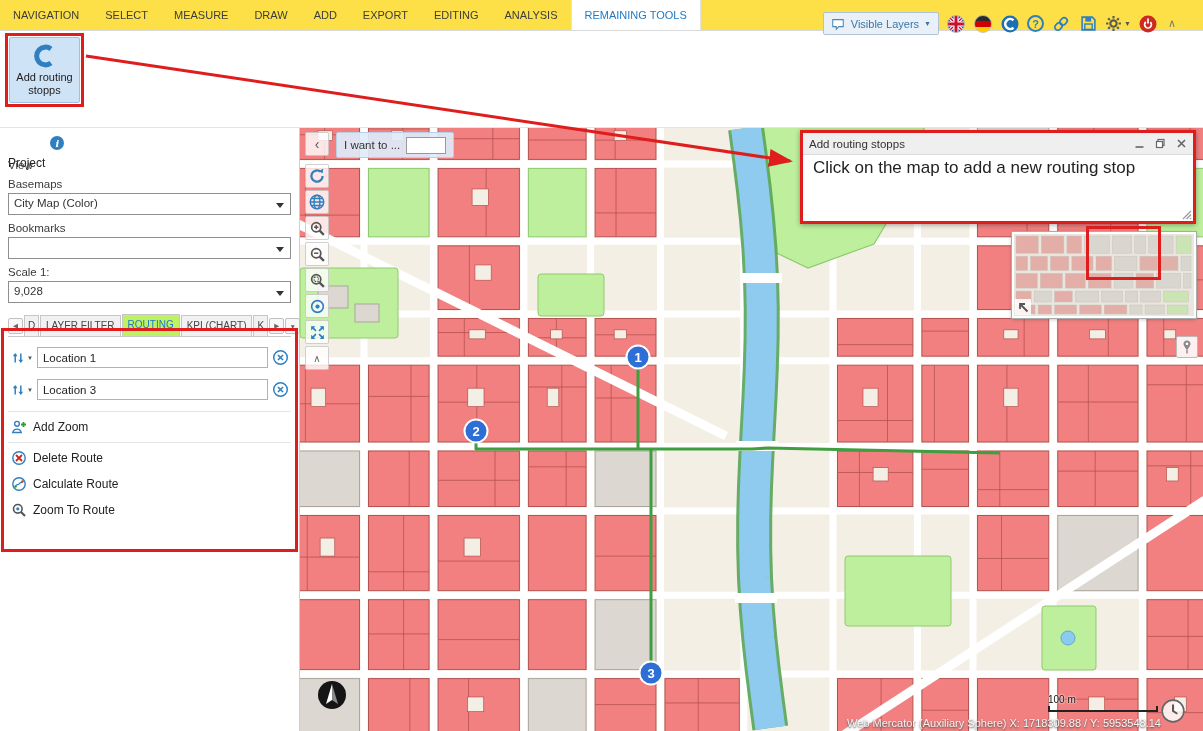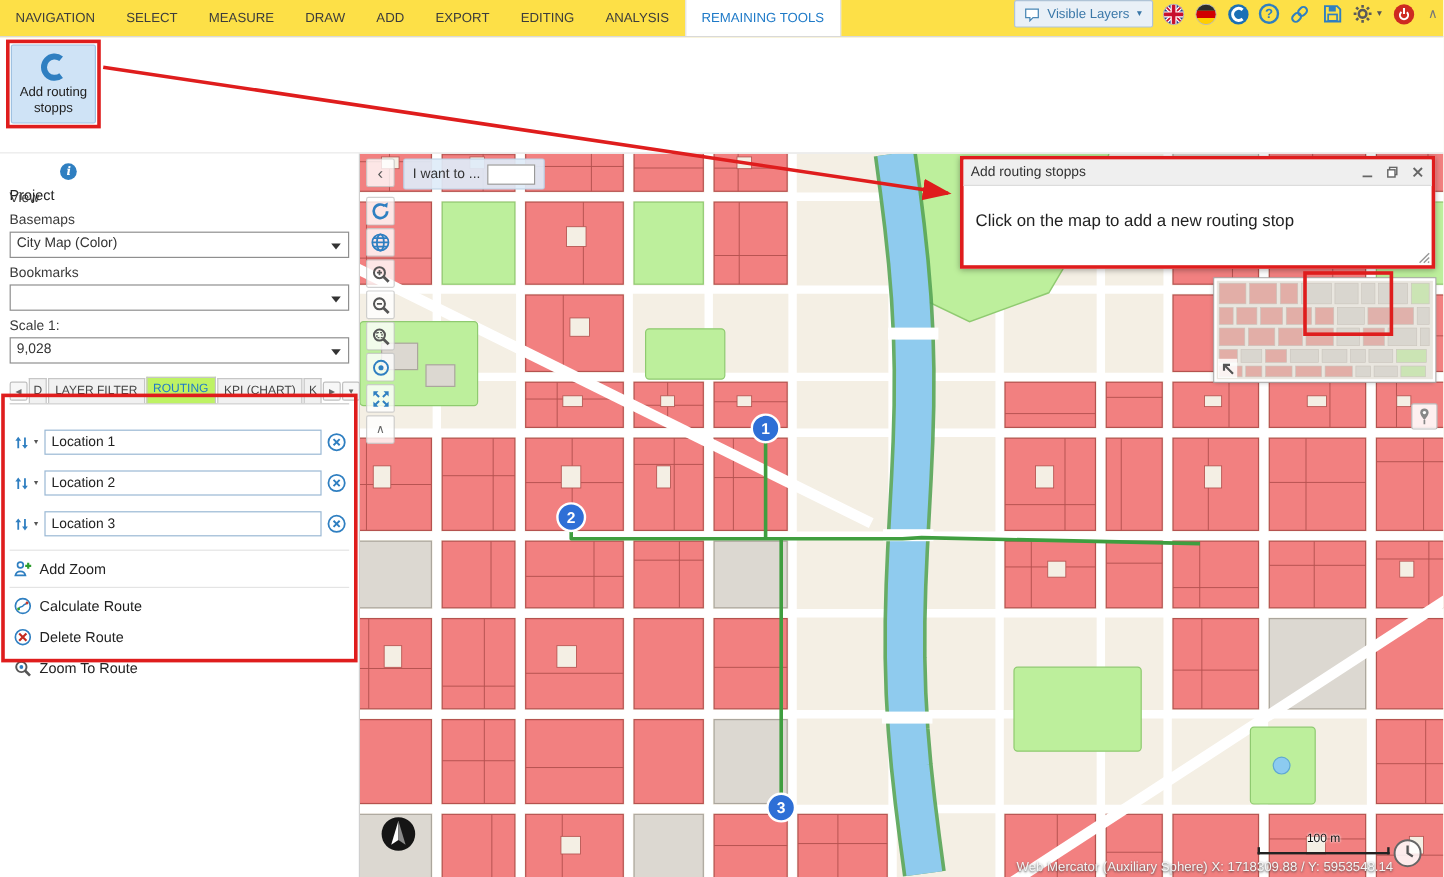--- a/index.html
+++ b/index.html
@@ -5,21 +5,21 @@
 *{margin:0;padding:0;box-sizing:border-box;}
 html,body{width:1203px;height:731px;}
 body{font-family:"Liberation Sans","DejaVu Sans",sans-serif;background:#fff;overflow:hidden;}
 .app{position:relative;width:1203px;height:731px;background:#fff;overflow:hidden;}
 
 
 .ribbon{position:absolute;left:0;top:0;width:100%;height:31px;background:#fde047;border-bottom:1px solid #d9d9d9;display:flex;justify-content:space-between;align-items:flex-start;z-index:30;}
 .ribbon-tabs{display:flex;}
 .rtab{padding:0 13px;line-height:30px;font-size:11px;color:#3c3c3c;cursor:pointer;white-space:nowrap;}
 .rtab.active{background:#fff;color:#1E7AC8;border-left:1px solid #e2e2e2;border-right:1px solid #e2e2e2;}
-.ribbon-right{display:flex;align-items:center;gap:7px;padding-right:2px;}
+.ribbon-right{display:flex;align-items:center;gap:7px;padding-right:24px;margin-top:12px;}
 .vl-btn{display:flex;align-items:center;gap:5px;height:23px;padding:0 7px;background:#E9F0F7;border:1px solid #AFC3D6;border-radius:2px;font-size:11px;color:#3A77A8;font-family:inherit;cursor:pointer;}
 .caret{font-size:7px;color:#3A77A8;}
 .icn{display:inline-flex;align-items:center;justify-content:center;width:20px;height:20px;cursor:pointer;}
 .help-circ{width:17px;height:17px;border:2px solid #2F7FC1;border-radius:50%;color:#2F7FC1;font-size:11px;font-weight:bold;display:inline-flex;align-items:center;justify-content:center;cursor:pointer;}
 .gear-btn{display:inline-flex;align-items:center;gap:2px;background:none;border:none;cursor:pointer;padding:0;}
 .gear-btn .caret{color:#555;}
 .chev{color:#777;font-size:11px;cursor:pointer;padding:0 3px;}
 
 
 .toolstrip{position:absolute;left:0;top:31px;width:100%;height:97px;background:#fff;border-bottom:1px solid #e3e3e3;z-index:5;}
@@ -34,21 +34,21 @@
 .info-circ{width:14px;height:14px;border-radius:50%;background:#2F7FC1;color:#fff;font-size:10px;font-weight:bold;font-family:"DejaVu Serif",serif;font-style:italic;display:inline-flex;align-items:center;justify-content:center;cursor:pointer;}
 .fld-label{margin:7px 0 3px;color:#3a3a3a;}
 .select{position:relative;height:22px;border:1px solid #8f8f8f;background:#fff;padding:3px 20px 0 5px;cursor:pointer;white-space:nowrap;overflow:hidden;}
 .sel-caret{position:absolute;right:6px;top:9px;width:0;height:0;border-left:4px solid transparent;border-right:4px solid transparent;border-top:5px solid #333;}
 .ptabs{display:flex;align-items:flex-end;gap:1px;margin-top:12px;height:22px;border-bottom:1px solid #c9c9c9;}
 .pnav{flex:0 0 auto;width:15px;height:16px;border:1px solid #c0c0c0;border-radius:2px;background:#f7f7f7;color:#666;font-size:6.5px;display:inline-flex;align-items:center;justify-content:center;margin-bottom:2px;cursor:pointer;}
 .ptab{flex:0 0 auto;height:21px;padding:4px 5px 0;background:#f1f1f1;border:1px solid #c6c6c6;border-bottom:none;font-size:10px;color:#444;cursor:pointer;white-space:nowrap;}
 .ptab.clip{max-width:15px;overflow:hidden;padding:4px 3px 0;}
 .ptab.active{background:#bef264;color:#1E7AC8;height:22px;}
 .routing{padding-top:8px;}
-.stop-row{display:flex;align-items:center;gap:4px;margin:13px 2px 11px;}
+.stop-row{display:flex;align-items:center;gap:4px;margin:2px 2px 11px;}
 .swap-btn{display:inline-flex;align-items:center;background:none;border:none;cursor:pointer;gap:1px;padding:0;}
 .swap-btn .caret{font-size:6px;color:#555;}
 .stop-input{flex:1;height:21px;border:1px solid #9AB8D4;font-size:11.5px;color:#222;padding:0 5px;font-family:inherit;min-width:0;}
 .rm-btn{background:none;border:none;padding:0;cursor:pointer;display:inline-flex;}
 .act-row{display:flex;align-items:center;gap:6px;padding:5px 3px;font-size:12px;color:#222;cursor:pointer;}
 .sep{border-top:1px solid #e4e4e4;margin:2px 0;}
 .annot-routing{left:1px;top:200px;width:297px;height:224px;}
 
 
 .map{position:absolute;left:300px;top:128px;width:903px;height:603px;overflow:hidden;background:#F4EFE4;z-index:1;}
@@ -56,29 +56,29 @@
 .mbtn{width:24px;height:24px;background:rgba(255,255,255,.8);border:1px solid rgba(150,150,150,.45);border-radius:2px;display:flex;align-items:center;justify-content:center;cursor:pointer;padding:0;}
 .collapse-left{position:absolute;left:5px;top:4px;z-index:10;font-size:14px;color:#555;font-family:inherit;}
 .iwant{position:absolute;left:36px;top:4px;height:26px;background:rgba(222,236,248,.92);border:1px solid #B9CFE4;border-radius:2px;display:flex;align-items:center;gap:6px;padding:0 7px;font-size:11.5px;color:#333;z-index:10;}
 .iwant input{width:40px;height:17px;border:1px solid #999;font-size:11px;font-family:inherit;}
 .mtb{position:absolute;left:5px;top:36px;display:flex;flex-direction:column;gap:2px;z-index:10;}
 .chevbtn{font-size:10px;color:#666;font-family:inherit;}
 .dialog{position:absolute;left:500px;top:2px;width:396px;height:94px;background:#fff;border:3px solid #DF1D1D;box-shadow:0 1px 5px rgba(0,0,0,.35);z-index:20;}
 .dlg-title{height:22px;background:#EFEFEF;border-bottom:1px solid #dcdcdc;display:flex;align-items:center;justify-content:space-between;padding:0 6px;font-size:11.5px;color:#333;}
 .dlg-btns{display:flex;gap:10px;align-items:center;}
 .dlg-btns span{cursor:pointer;display:inline-flex;}
-.dlg-body{padding:20px 10px;font-size:14px;color:#222;}
+.dlg-body{padding:3px 10px;font-size:17px;color:#222;}
 .grip{position:absolute;right:1px;bottom:1px;cursor:nwse-resize;}
 .overview{position:absolute;left:712px;top:104px;width:184px;height:86px;border:2px solid #fff;box-shadow:0 0 0 1px #aaa,0 1px 4px rgba(0,0,0,.3);background:#EAE7E0;z-index:10;}
 .ov-toggle{position:absolute;left:1px;bottom:1px;width:16px;height:16px;background:rgba(255,255,255,.85);display:inline-flex;align-items:center;justify-content:center;cursor:pointer;}
 .annot-overview{left:786px;top:98px;width:75px;height:54px;z-index:41;}
 .pinbtn{position:absolute;left:876px;top:208px;width:22px;height:22px;background:rgba(255,255,255,.88);border:1px solid #bbb;border-radius:2px;display:inline-flex;align-items:center;justify-content:center;cursor:pointer;z-index:10;}
 .northarrow{position:absolute;left:17px;top:552px;z-index:10;}
 .attrib{position:absolute;left:52px;top:560px;font-size:9px;color:#1b1b1b;text-shadow:0 0 2px #fff,0 0 2px #fff;z-index:10;line-height:1.3;}
-.scalebar{position:absolute;left:748px;top:566px;width:110px;z-index:10;text-align:center;}
+.scalebar{position:absolute;left:748px;top:566px;width:110px;z-index:10;}
 .sb-label{font-size:10px;color:#111;text-shadow:0 0 2px #fff,0 0 2px #fff;}
 .sb-line{height:6px;border-left:2px solid #222;border-right:2px solid #222;border-bottom:2px solid #222;margin-top:1px;}
 .coords{position:absolute;right:42px;bottom:2px;font-size:11px;color:#F4F4F4;text-shadow:0 1px 2px rgba(60,60,60,.95);z-index:10;}
 .clockbtn{position:absolute;left:860px;top:570px;z-index:10;cursor:pointer;}
 .arrow-overlay{position:absolute;left:0;top:0;width:1203px;height:731px;pointer-events:none;z-index:50;}
 </style>
 </head>
 <body>
 
 <div class="app">
@@ -249,40 +249,20 @@
           <svg width="16" height="16" viewBox="0 0 16 16">
               <g stroke="#2F7FC1" stroke-width="1.5">
                 <line x1="5.2" y1="4.5" x2="5.2" y2="12.5"></line>
                 <line x1="10.8" y1="3.5" x2="10.8" y2="11.5"></line>
               </g>
               <path d="M2.8 6.2 5.2 3l2.4 3.2z" fill="#2F7FC1"></path>
               <path d="M8.4 9.8 10.8 13l2.4-3.2z" fill="#2F7FC1"></path>
             </svg>
           <span class="caret">▼</span>
         </button>
-        <input class="stop-input" value="Location 2" style="">
-        <button class="rm-btn">
-          <svg width="17" height="17" viewBox="0 0 16 16">
-              <circle cx="8" cy="8" r="6.4" fill="#fff" stroke="#2F7FC1" stroke-width="1.4"></circle>
-              <path d="M5.6 5.6l4.8 4.8M10.4 5.6l-4.8 4.8" stroke="#2F7FC1" stroke-width="1.5"></path>
-            </svg>
-        </button>
-      </div>
-      <div class="stop-row">
-        <button class="swap-btn">
-          <svg width="16" height="16" viewBox="0 0 16 16">
-              <g stroke="#2F7FC1" stroke-width="1.5">
-                <line x1="5.2" y1="4.5" x2="5.2" y2="12.5"></line>
-                <line x1="10.8" y1="3.5" x2="10.8" y2="11.5"></line>
-              </g>
-              <path d="M2.8 6.2 5.2 3l2.4 3.2z" fill="#2F7FC1"></path>
-              <path d="M8.4 9.8 10.8 13l2.4-3.2z" fill="#2F7FC1"></path>
-            </svg>
-          <span class="caret">▼</span>
-        </button>
         <input class="stop-input" value="Location 3" style="">
         <button class="rm-btn">
           <svg width="17" height="17" viewBox="0 0 16 16">
               <circle cx="8" cy="8" r="6.4" fill="#fff" stroke="#2F7FC1" stroke-width="1.4"></circle>
               <path d="M5.6 5.6l4.8 4.8M10.4 5.6l-4.8 4.8" stroke="#2F7FC1" stroke-width="1.5"></path>
             </svg>
         </button>
       </div>
 
       <div class="sep"></div>
@@ -294,35 +274,35 @@
               <path d="M12.5 3v5M10 5.5h5" stroke="#2E9E2E" stroke-width="1.8"></path>
             </svg>
         </span>
         <span>Add Zoom</span>
       </div>
       <div class="sep"></div>
       <div class="act-row">
         <span class="icn" style="width:16px;height:16px;">
           <svg width="16" height="16" viewBox="0 0 16 16">
               <circle cx="8" cy="8" r="6.2" fill="#fff" stroke="#2F7FC1" stroke-width="1.4"></circle>
-              <path d="M4.5 10.5C6 7 7 10 8.5 7.5 9.5 6 11 6.5 11.5 5.5" fill="none" stroke="#2F7FC1" stroke-width="1.3"></path>
-              <circle cx="4.5" cy="10.5" r="1.2" fill="#2E9E2E"></circle>
-              <circle cx="11.5" cy="5.5" r="1.2" fill="#C43B31"></circle>
+              <path d="M5 5l6 6M11 5l-6 6" stroke="#C42B21" stroke-width="1.8"></path>
             </svg>
         </span>
-        <span>Calculate Route</span>
+        <span>Delete Route</span>
       </div>
       <div class="act-row">
         <span class="icn" style="width:16px;height:16px;">
           <svg width="16" height="16" viewBox="0 0 16 16">
               <circle cx="8" cy="8" r="6.2" fill="#fff" stroke="#2F7FC1" stroke-width="1.4"></circle>
-              <path d="M5 5l6 6M11 5l-6 6" stroke="#C42B21" stroke-width="1.8"></path>
+              <path d="M4.5 10.5C6 7 7 10 8.5 7.5 9.5 6 11 6.5 11.5 5.5" fill="none" stroke="#2F7FC1" stroke-width="1.3"></path>
+              <circle cx="4.5" cy="10.5" r="1.2" fill="#2E9E2E"></circle>
+              <circle cx="11.5" cy="5.5" r="1.2" fill="#C43B31"></circle>
             </svg>
         </span>
-        <span>Delete Route</span>
+        <span>Calculate Route</span>
       </div>
       <div class="act-row">
         <span class="icn" style="width:16px;height:16px;">
           <svg width="16" height="16" viewBox="0 0 16 16">
               <g fill="none" stroke="#555" stroke-width="1.6">
                 <circle cx="6.8" cy="6.8" r="4.3"></circle>
                 <line x1="10" y1="10" x2="14" y2="14" stroke-width="2.2"></line>
               </g>
               <circle cx="6.8" cy="6.8" r="1.6" fill="#2F7FC1"></circle>
             </svg>

